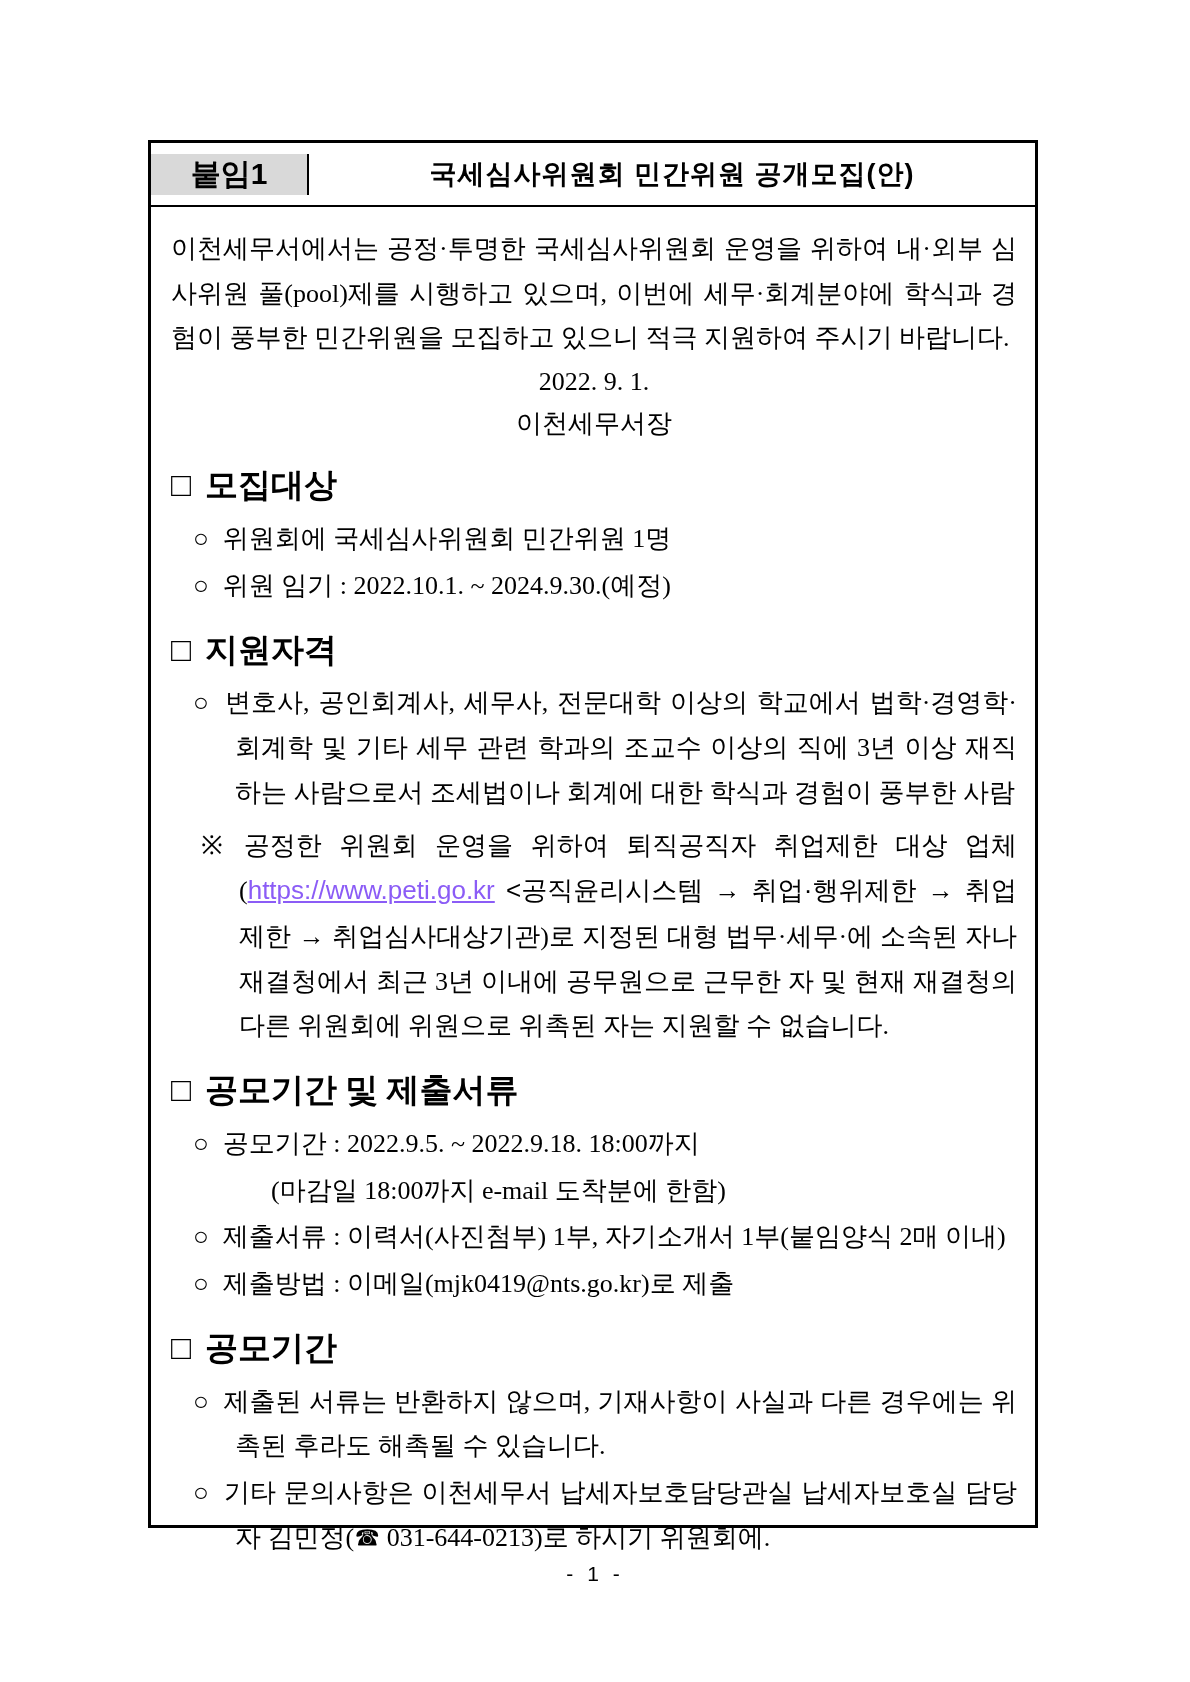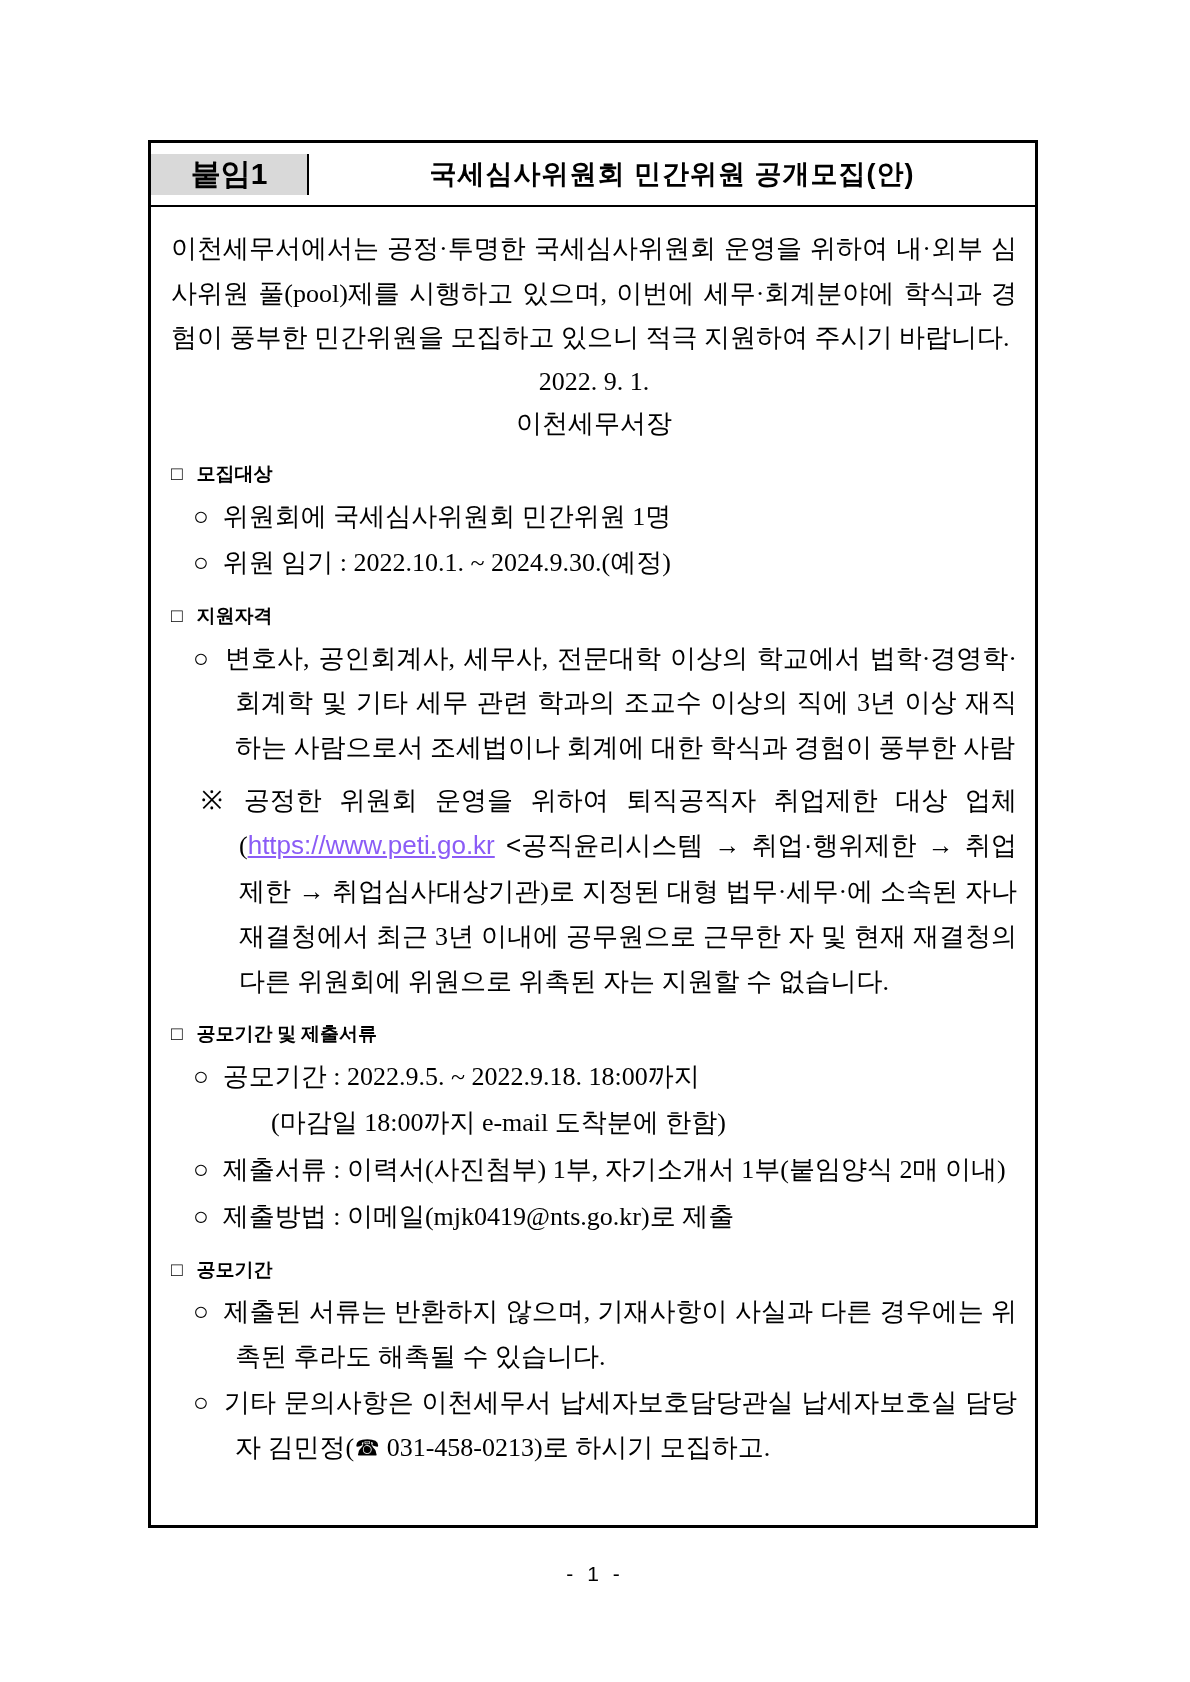--- a/index.html
+++ b/index.html
@@ -30,21 +30,21 @@
     font-weight:bold; font-size:27px; letter-spacing:1px;
   }
 
   .doc-body { padding:16px 18px 10px 20px; font-size:26px; }
 
   .intro { text-align:justify; line-height:1.72; margin-top:4px; }
   .right-line { text-align:center; line-height:1.6; }
 
   .sec {
     margin-top:15px; margin-bottom:5px;
-    font-weight:bold; font-size:19px; line-height:1.6;
+    font-weight:bold; font-size:33px; line-height:1.6;
   }
   .sec .sq { display:inline-block; margin-right:14px; font-weight:normal; }
 
   .item {
     padding-left:64px; text-indent:-42px;
     line-height:1.72; text-align:justify; margin:2px 0;
   }
   .item .bullet { margin-right:14px; }
 
   .cont { padding-left:100px; line-height:1.72; margin:2px 0; }
@@ -119,20 +119,20 @@
         <span class="bullet">○</span><span>제출방법 : 이메일(mjk0419@nts.go.kr)로 제출</span>
       </div>
 
       <div class="sec">
         <span class="sq">□</span><span>공모기간</span>
       </div>
       <div class="item">
         <span class="bullet">○</span><span>제출된 서류는 반환하지 않으며, 기재사항이 사실과 다른 경우에는 위촉된 후라도 해촉될 수 있습니다.</span>
       </div>
       <div class="item">
-        <span class="bullet">○</span><span>기타 문의사항은 이천세무서 납세자보호담당관실 납세자보호실 담당자 김민정(</span><span>☎</span><span> 031-458-0213</span><span>)로 하시기 모집하고.</span>
+        <span class="bullet">○</span><span>기타 문의사항은 이천세무서 납세자보호담당관실 납세자보호실 담당자 김민정(</span><span>☎</span><span> 031-644-0213</span><span>)로 하시기 위원회에.</span>
       </div>
 
     </div>
   </div>
 
   <div class="footer">- 1 -</div>
 </div>
 
 </body></html>

